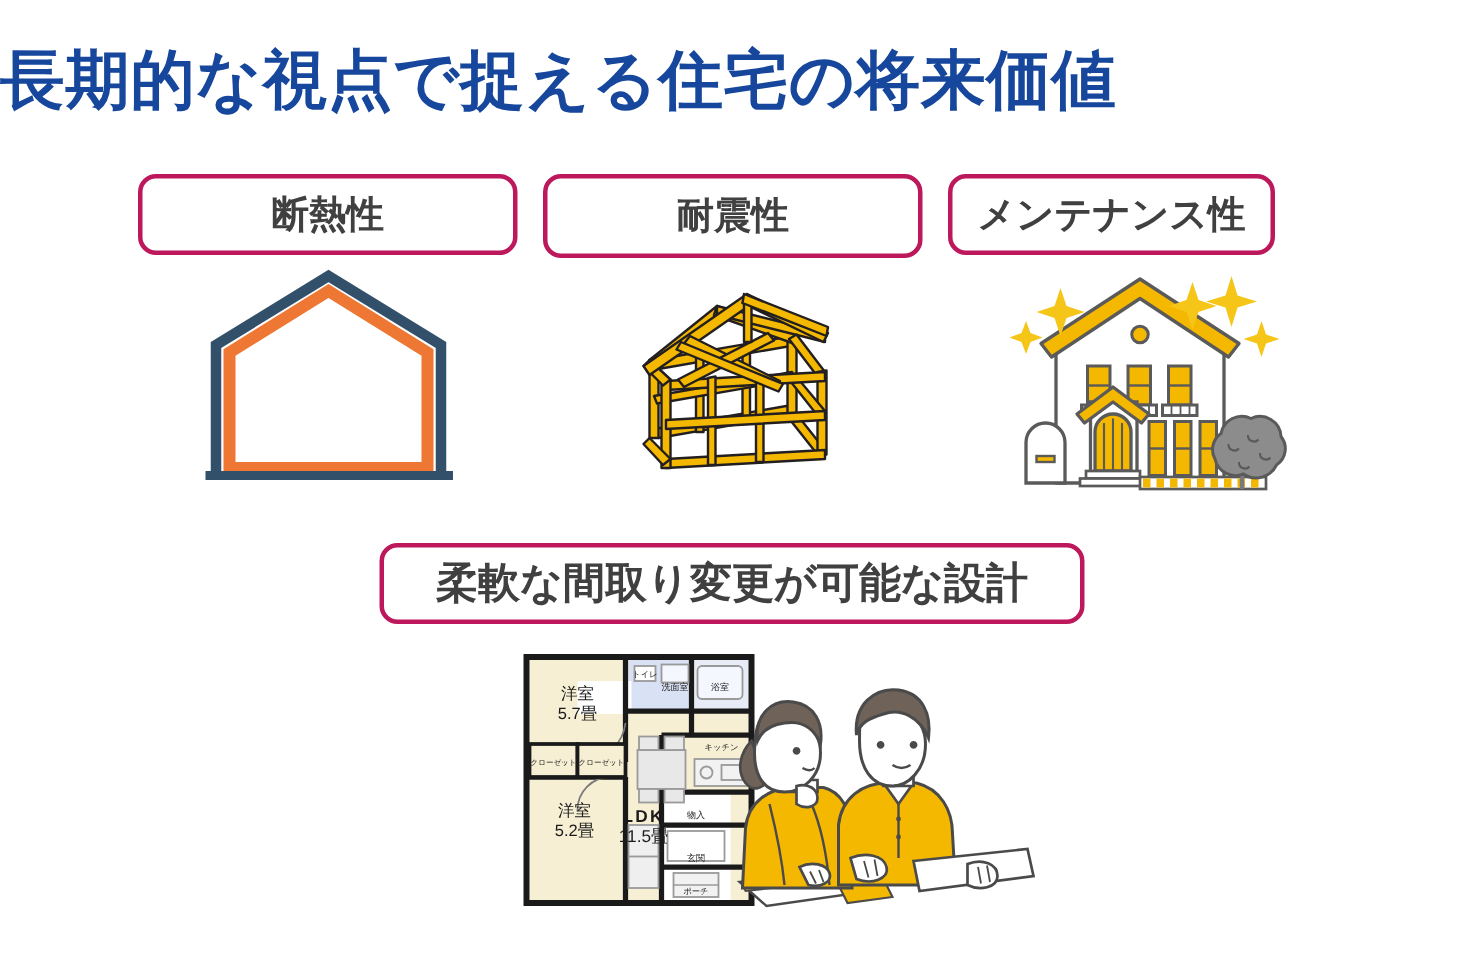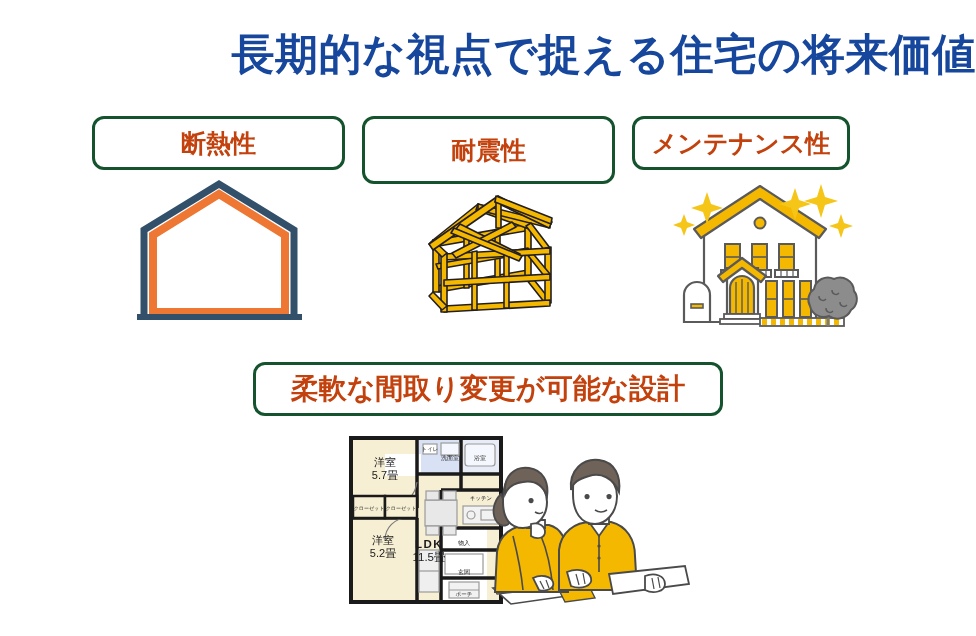--- a/index.html
+++ b/index.html
@@ -14,45 +14,45 @@
     overflow: hidden;
     font-family: "Liberation Sans", "DejaVu Sans", sans-serif;
   }
 
   
   #page-title {
     position: absolute;
     left: 0;
     top: 33px;
     width: 976px;
-    text-align: right;
+    text-align: left;
     font-size: 43px;
     font-weight: bold;
     color: #16479D;
     letter-spacing: 0.5px;
     white-space: nowrap;
     line-height: 1;
   }
 
   
   .pill {
     position: absolute;
     box-sizing: border-box;
-    border: 3px solid #14532d;
+    border: 3px solid #be185d;
     border-radius: 12px;
     background: #ffffff;
     display: flex;
     align-items: center;
     justify-content: center;
-    color: #c2410c;
+    color: #404040;
     font-weight: bold;
     line-height: 1;
   }
   #pill-insulation { left: 92px;  top: 116px; width: 253px; height: 54px; font-size: 25px; }
-  #pill-seismic    { left: 362px; top: 116px; width: 253px; height: 68px; font-size: 25px; }
+  #pill-seismic    { left: 362px; top: 116px; width: 253px; height: 56px; font-size: 25px; }
   #pill-maintenance{ left: 632px; top: 116px; width: 218px; height: 54px; font-size: 25px; }
   #pill-flexible   { left: 253px; top: 362px; width: 470px; height: 54px; font-size: 28px; }
 
   
   .illus { position: absolute; }
   #icon-insulation-house { left: 132px; top: 178px; width: 175px; height: 145px; }
   #icon-timber-frame     { left: 400px; top: 178px; width: 180px; height: 152px; }
   #icon-maintained-house { left: 660px; top: 178px; width: 200px; height: 152px; }
   #floorplan-illustration{ left: 345px; top: 432px; width: 345px; height: 176px; }
 

